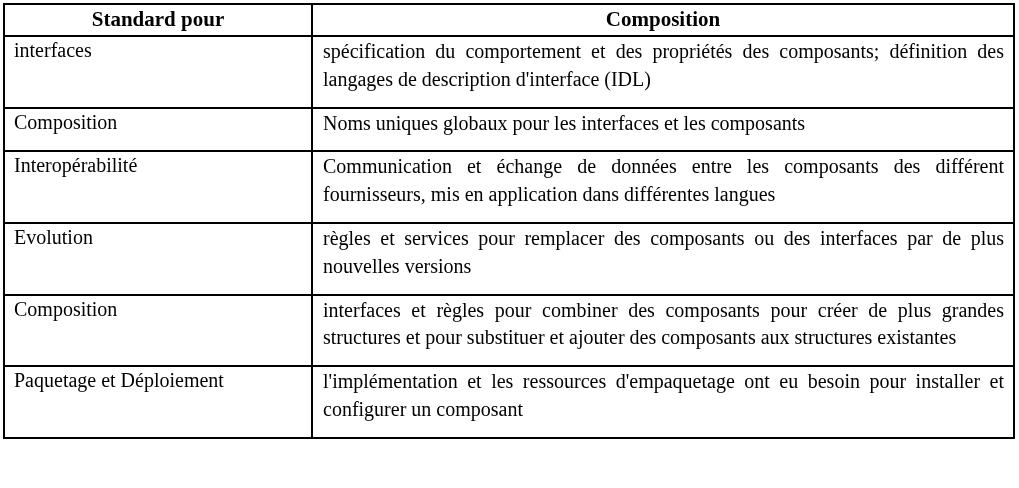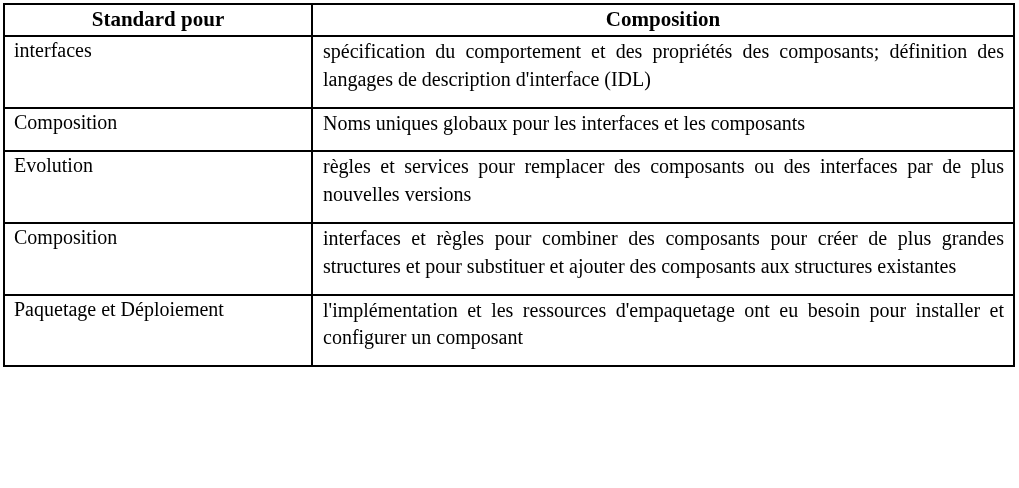--- a/index.html
+++ b/index.html
@@ -67,20 +67,24 @@
   <tbody>
     <tr>
       <td class="standard">interfaces</td>
       <td class="description">spécification du comportement et des propriétés des composants; définition des langages de description d'interface (IDL)</td>
     </tr>
     <tr>
       <td class="standard">Composition</td>
       <td class="description">Noms uniques globaux pour les interfaces et les composants</td>
     </tr>
     <tr>
+      <td class="standard">Interopérabilité</td>
+      <td class="description">Communication et échange de données entre les composants des différent fournisseurs, mis en application dans différentes langues</td>
+    </tr>
+    <tr>
       <td class="standard">Evolution</td>
       <td class="description">règles et services pour remplacer des composants ou des interfaces par de plus nouvelles versions</td>
     </tr>
     <tr>
       <td class="standard">Composition</td>
       <td class="description">interfaces et règles pour combiner des composants pour créer de plus grandes structures et pour substituer et ajouter des composants aux structures existantes</td>
     </tr>
     <tr>
       <td class="standard">Paquetage et Déploiement</td>
       <td class="description">l'implémentation et les ressources d'empaquetage ont eu besoin pour installer et configurer un composant</td>

